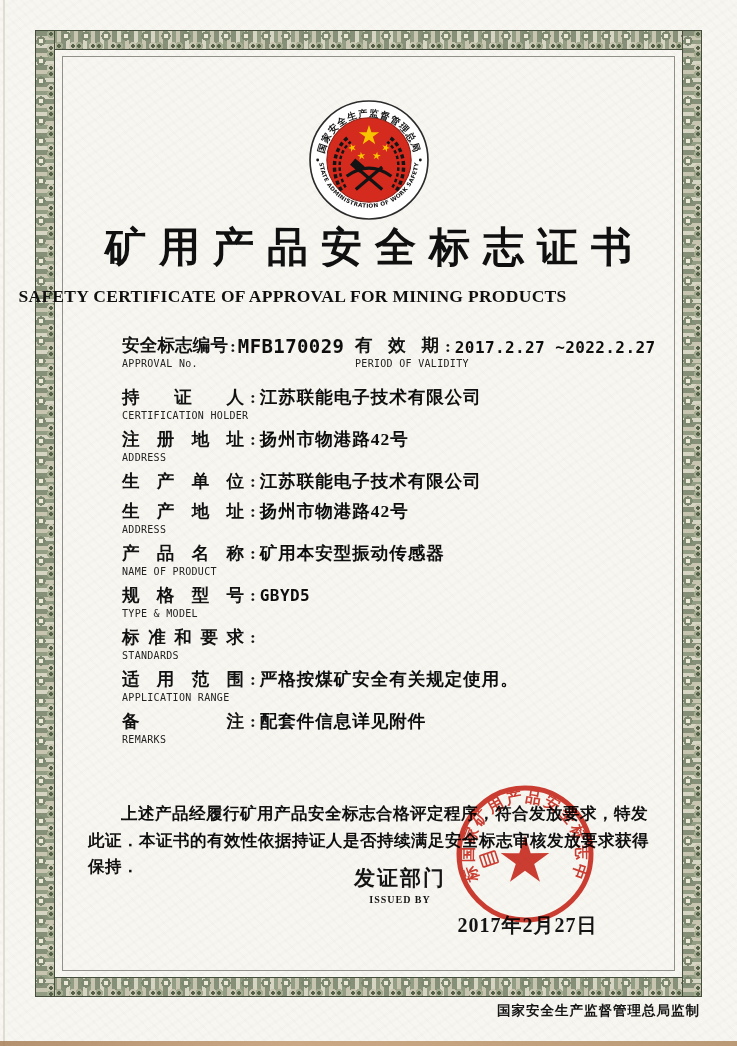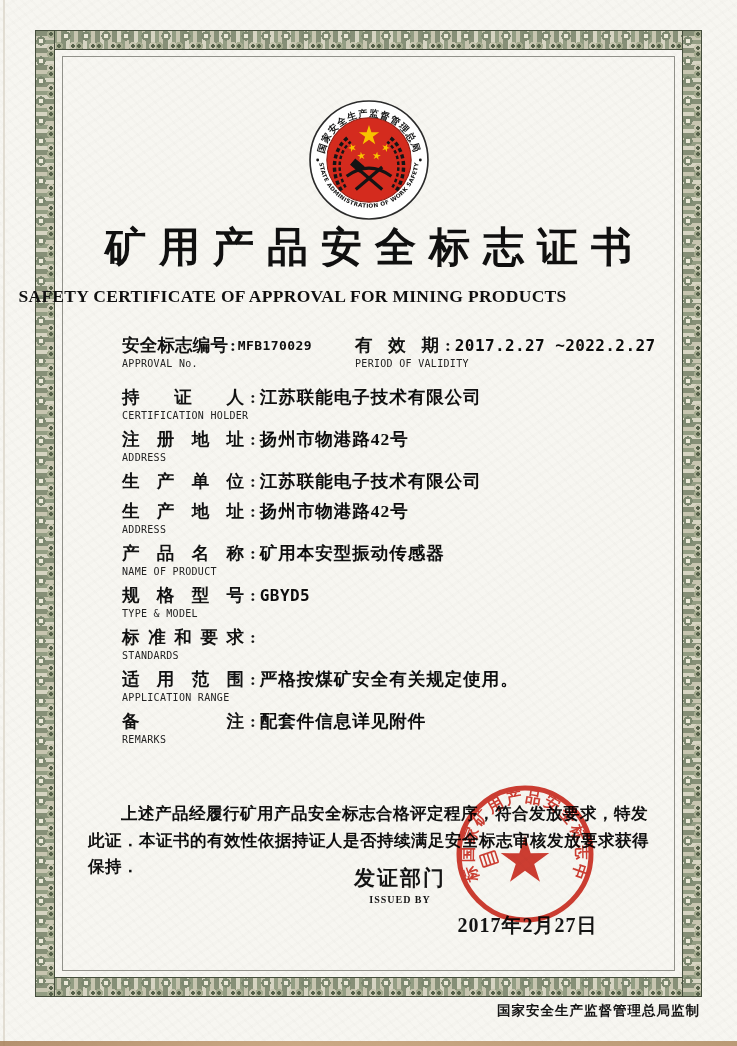--- a/index.html
+++ b/index.html
@@ -57,27 +57,27 @@
     font-size:17.5px; font-weight:bold; letter-spacing:.3px; color:#101010; }
 
   
   .zh-label { display:inline-block; font-size:17.5px; font-weight:bold; color:#111;
     text-align:justify; text-align-last:justify; vertical-align:bottom; }
   .colon { font-size:17.5px; font-weight:bold; padding:0 4px 0 6px; }
   .en-sub { font-family:"DejaVu Sans Mono","Liberation Mono",monospace;
     font-size:10px; color:#222; letter-spacing:.3px; margin-top:1px; }
   .val-zh { font-size:17.5px; font-weight:bold; color:#0e0e0e; letter-spacing:1px;text-align:center; }
   .val-mono { font-family:"DejaVu Sans Mono","Liberation Mono",monospace;
-    font-size:13px; font-weight:600; color:#0e0e0e; letter-spacing:.4px; }
+    font-size:19px; font-weight:600; color:#0e0e0e; letter-spacing:.4px; }
 
   
   .approval-row { position:absolute; left:122px; top:333px; width:575px; }
   .appr-left { position:absolute; left:0; top:0; }
   .appr-right { position:absolute; left:233px; top:0; }
-  .appr-line { display:flex; align-items:center; }
+  .appr-line { display:flex; align-items:flex-end; }
 
   
   .fields { position:absolute; left:122px; top:385px; width:580px; }
   .frow { margin-bottom:6px; }
   .frow .line1 { display:flex; align-items:baseline; min-height:23px; }
   .frow .zh-label { width:122px; }
   .frow-gap { margin-top:5px; }
 
   
   .statement { position:absolute; left:88px; top:801px; width:562px;

